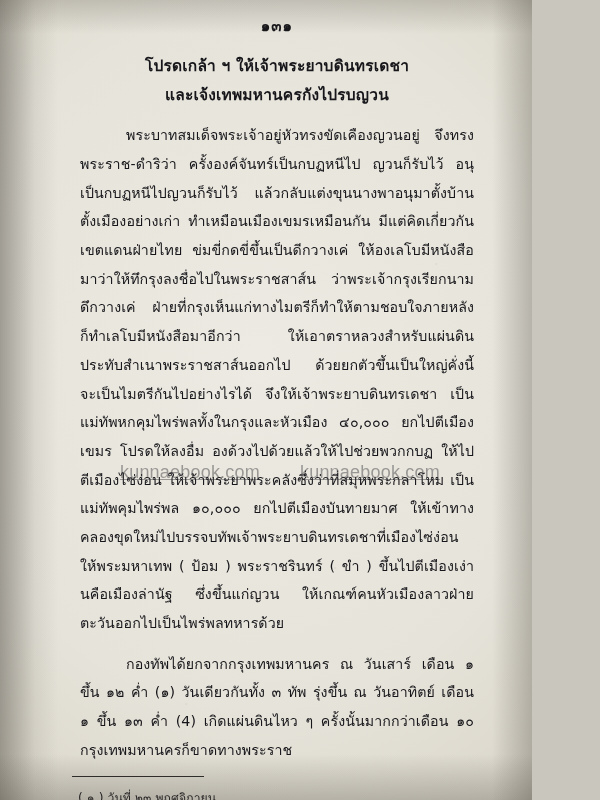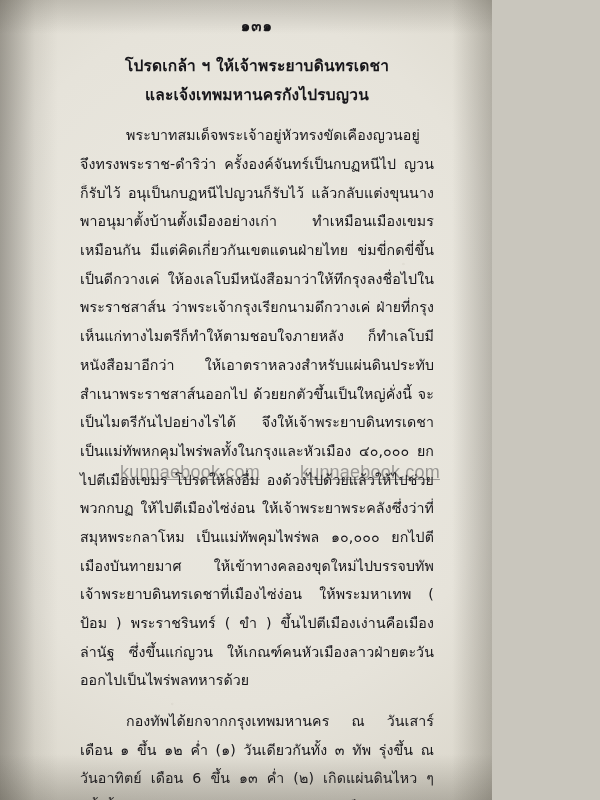--- a/index.html
+++ b/index.html
@@ -9,21 +9,21 @@
   body {
     width: 600px;
     height: 800px;
     overflow: hidden;
     background: #c9c6bd;
     font-family: "DejaVu Sans", sans-serif;
   }
   
   .page {
     position: relative;
-    width: 492px;
+    width: 532px;
     height: 800px;
     background:
       radial-gradient(ellipse 120% 90% at 48% 45%, #eceae2 0%, #e6e3da 48%, #d8d4c8 78%, #c3bfb3 100%);
     box-sizing: border-box;
     overflow: hidden;
     text-decoration: underline;
   }
   
   .page::before {
     content: "";
@@ -159,21 +159,21 @@
   <div class="content">
     <div class="folio">๑๓๑</div>
 
     <div class="title">
       <span>โปรดเกล้า ฯ ให้เจ้าพระยาบดินทรเดชา</span>
       <span class="line2">และเจ้งเทพมหานครกังไปรบญวน</span>
     </div>
 
     <div class="body">
       <p>พระบาทสมเด็จพระเจ้าอยู่หัวทรงขัดเคืองญวนอยู่  จึงทรงพระราช-ดำริว่า  ครั้งองค์จันทร์เป็นกบฏหนีไป  ญวนก็รับไว้  อนุเป็นกบฏหนีไปญวนก็รับไว้  แล้วกลับแต่งขุนนางพาอนุมาตั้งบ้านตั้งเมืองอย่างเก่า  ทำเหมือนเมืองเขมรเหมือนกัน  มีแต่คิดเกี่ยวกันเขตแดนฝ่ายไทย  ข่มขี่กดขี่ขึ้นเป็นดีกวางเค่  ให้องเลโบมีหนังสือมาว่าให้ทึกรุงลงชื่อไปในพระราชสาส์น  ว่าพระเจ้ากรุงเรียกนามดึกวางเค่  ฝ่ายที่กรุงเห็นแก่ทางไมตรีก็ทำให้ตามชอบใจภายหลัง  ก็ทำเลโบมีหนังสือมาอีกว่า  ให้เอาตราหลวงสำหรับแผ่นดินประทับสำเนาพระราชสาส์นออกไป  ด้วยยกตัวขึ้นเป็นใหญ่คั่งนี้  จะเป็นไมตรีกันไปอย่างไรได้  จึงให้เจ้าพระยาบดินทรเดชา  เป็นแม่ทัพหกคุมไพร่พลทั้งในกรุงและหัวเมือง ๔๐,๐๐๐ ยกไปตีเมืองเขมร  โปรดให้ลงอื่ม  องด้วงไปด้วยแล้วให้ไปช่วยพวกกบฏ  ให้ไปตีเมืองไซ่ง่อน  ให้เจ้าพระยาพระคลังซึ่งว่าที่สมุหพระกลาโหม  เป็นแม่ทัพคุมไพร่พล ๑๐,๐๐๐  ยกไปตีเมืองบันทายมาศ  ให้เข้าทางคลองขุดใหม่ไปบรรจบทัพเจ้าพระยาบดินทรเดชาที่เมืองไซ่ง่อน  ให้พระมหาเทพ ( ป้อม )  พระราชรินทร์ ( ขำ ) ขึ้นไปตีเมืองเง่านคือเมืองล่านัฐ ซึ่งขึ้นแก่ญวน  ให้เกณฑ์คนหัวเมืองลาวฝ่ายตะวันออกไปเป็นไพร่พลทหารด้วย</p>
-      <p>กองทัพได้ยกจากกรุงเทพมหานคร ณ วันเสาร์ เดือน ๑ ขึ้น ๑๒ ค่ำ (๑) วันเดียวกันทั้ง ๓ ทัพ  รุ่งขึ้น ณ วันอาทิตย์ เดือน 6 ขึ้น ๑๓ ค่ำ (๒) เกิดแผ่นดินไหว ๆ ครั้งนั้นมากกว่าเดือน ๑๐ กรุงเทพมหานครก็ขาดทางพระราช</p>
+      <p>กองทัพได้ยกจากกรุงเทพมหานคร ณ วันเสาร์ เดือน ๑ ขึ้น ๑๒ ค่ำ (๑) วันเดียวกันทั้ง ๓ ทัพ  รุ่งขึ้น ณ วันอาทิตย์ เดือน ๑ ขึ้น ๑๓ ค่ำ (4) เกิดแผ่นดินไหว ๆ ครั้งนั้นมากกว่าเดือน ๑๐ กรุงเทพมหานครก็ขาดทางพระราช</p>
     </div>
 
     <div class="rule"></div>
     <div class="footnotes">
       <div>( ๑ ) วันที่ ๒๓ พฤศจิกายน</div>
       <div>( ๒ ) วันที่ 18 พฤศจิกายน</div>
     </div>
   </div>
 
   <div class="watermark wm1">kunnaebook.com</div>

